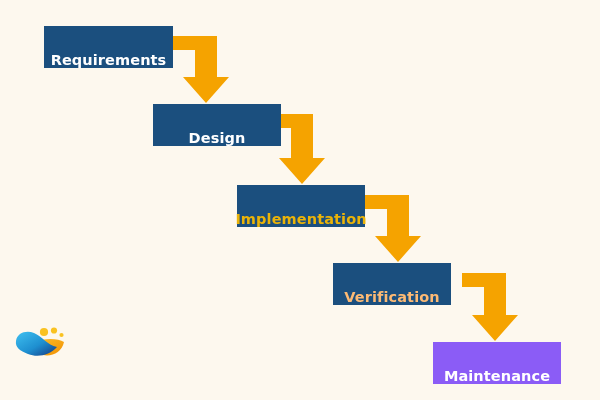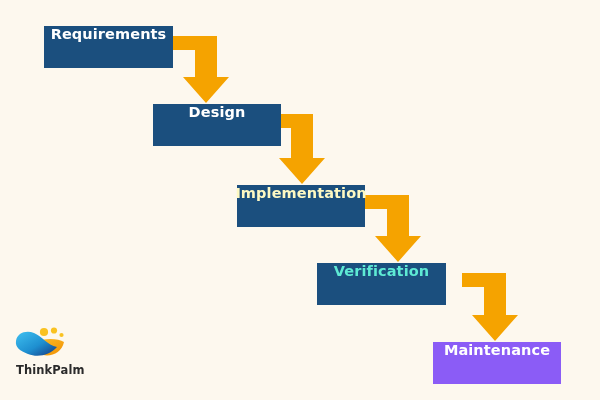--- a/index.html
+++ b/index.html
@@ -10,21 +10,21 @@
     overflow:hidden;
     position:relative;
   }
   .stage { position:absolute; inset:0; width:600px; height:400px; }
 
   .phase-box {
     position:absolute;
     background:#1B4F7E;
     color:#FFFFFF;
     display:flex;
-    align-items:flex-start;
+    align-items:flex-end;
     justify-content:center;
     font-weight:bold;
     font-size:14.5px;
     letter-spacing:0.1px;
     white-space:nowrap;
     box-sizing:border-box;
     padding:0 6px;
   }
 
   .arrow-layer { position:absolute; inset:0; }
@@ -53,24 +53,24 @@
       <polygon points="462,273 506,273 506,315 518,315 495,341 472,315 484,315 484,287 462,287" fill="#F5A300"></polygon>
     </svg>
 
   <div id="boxes">
       <div class="phase-box" style="left: 44px; top: 26px; width: 129px; height: 42px; background: rgb(27, 79, 126); color: rgb(255, 255, 255);">
         <span>Requirements</span>
       </div>
       <div class="phase-box" style="left: 141px; top: 104px; width: 128px; height: 42px; background: rgb(27, 79, 126); color: rgb(255, 255, 255); margin-left: 12px;">
         <span>Design</span>
       </div>
-      <div class="phase-box" style="left: 237px; top: 185px; width: 128px; height: 42px; background: rgb(27, 79, 126); color: #fef9c3;">
+      <div class="phase-box" style="left: 237px; top: 185px; width: 128px; height: 42px; background: rgb(27, 79, 126); color: #eab308;">
         <span>Implementation</span>
       </div>
-      <div class="phase-box" style="left: 317px; top: 263px; width: 129px; height: 42px; background: rgb(27, 79, 126); color: #5eead4;">
+      <div class="phase-box" style="left: 333px; top: 263px; width: 118px; height: 42px; background: rgb(27, 79, 126); color: #fdba74;">
         <span>Verification</span>
       </div>
       <div class="phase-box" style="left: 433px; top: 342px; width: 128px; height: 42px; background: #8b5cf6; color: rgb(255, 255, 255);">
         <span>Maintenance</span>
       </div>
     </div>
 
   <div class="logo">
     <svg class="logo-mark" viewBox="0 0 56 34">
       <defs>
@@ -86,16 +86,15 @@
       </defs>
 
       <path d="M20 16 C30 12 44 12 50 16 C48 26 38 31 29 29 C24 28 21 23 20 16 Z" fill="url(#crescentGrad)"></path>
 
       <path d="M2 15 C3 7 12 4 20 7 C28 10 33 19 43 21 C36 29 24 32 14 28 C6 25 1 21 2 15 Z" fill="url(#waveGrad)"></path>
 
       <circle cx="30" cy="6" r="4.1" fill="#F9C221"></circle>
       <circle cx="40" cy="4.5" r="3.1" fill="#F9C221"></circle>
       <circle cx="47.5" cy="9" r="2.1" fill="#F9C221"></circle>
     </svg>
-    <div class="logo-word">ThinkPalm</div>
   </div>
 
 </div>
 
 </body></html>

